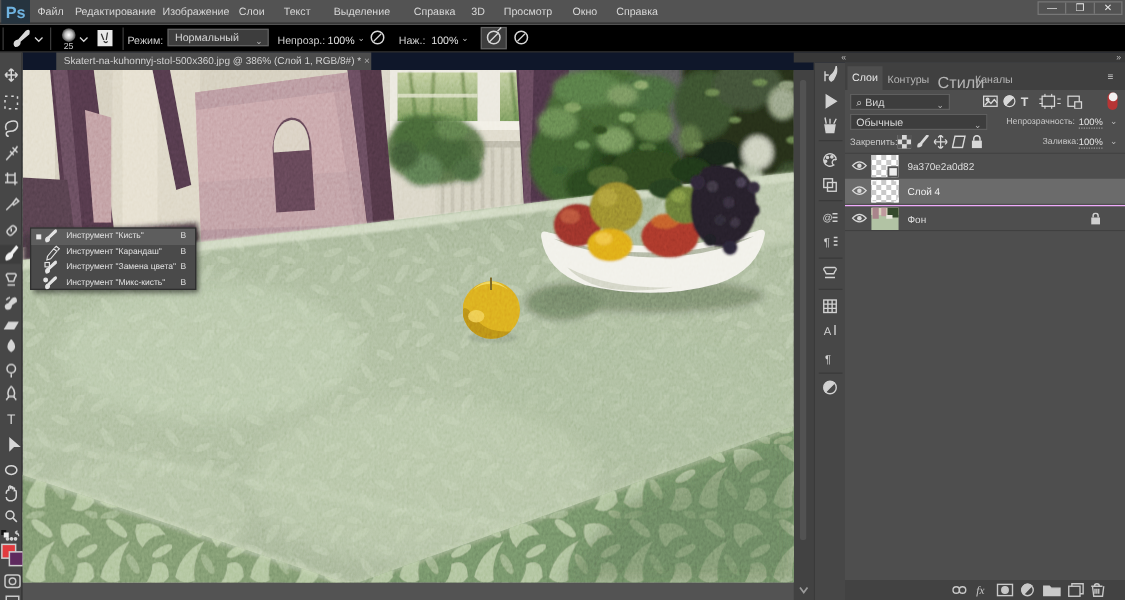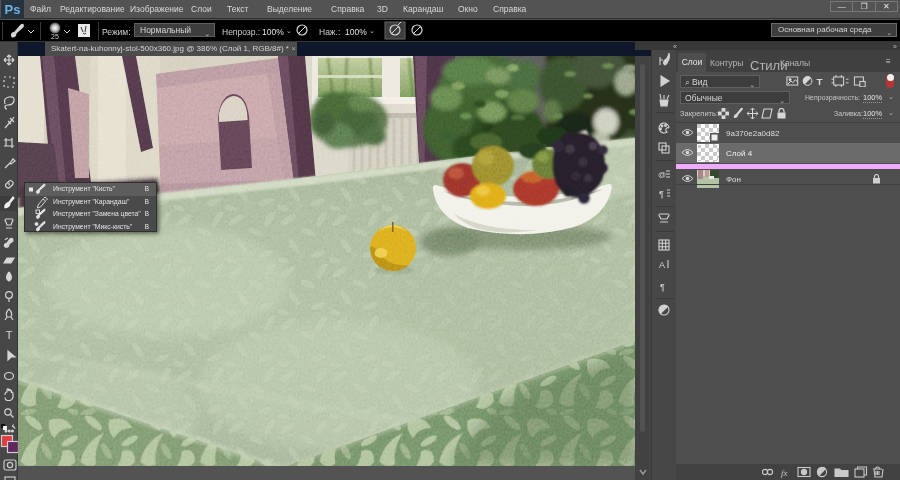--- a/index.html
+++ b/index.html
@@ -287,21 +287,21 @@
   <div class="abs" id="menubar">
     <div class="abs" id="pslogo">Ps</div>
     <span class="mitem" style="left:30px">Файл</span>
     <span class="mitem" style="left:60px">Редактирование</span>
     <span class="mitem" style="left:130px">Изображение</span>
     <span class="mitem" style="left:191px">Слои</span>
     <span class="mitem" style="left:227px">Текст</span>
     <span class="mitem" style="left:267px">Выделение</span>
     <span class="mitem" style="left:331px">Справка</span>
     <span class="mitem" style="left:377px">3D</span>
-    <span class="mitem" style="left:403px">Карандаш</span>
+    <span class="mitem" style="left:403px">Просмотр</span>
     <span class="mitem" style="left:458px">Окно</span>
     <span class="mitem" style="left:493px">Справка</span>
     <div class="abs" id="winbtns">
         <div>—</div>
         <div>❐</div>
         <div>✕</div>
       </div>
   </div>
 
   <div class="abs" id="optbar">
@@ -334,21 +334,20 @@
       <rect x="98" y="2" width="1" height="18" fill="#3a3a3a"></rect>
     </svg>
     <span class="abs" style="left:102px;top:7px">Режим:</span>
     <div class="ddbox" style="left:134px;top:3px;width:81px;height:14px;line-height:13px;padding-left:5px">Нормальный<span class="varrow" style="right:4px;top:3px">⌄</span></div>
     <span class="abs" style="left:222px;top:7px">Непрозр.:</span>
     <span class="abs" style="left:262px;top:7px;color:#e2e2e2">100%</span>
     <span class="varrow" style="left:286px;top:7px">⌄</span>
     <span class="abs" style="left:319px;top:7px">Наж.:</span>
     <span class="abs" style="left:345px;top:7px;color:#e2e2e2">100%</span>
     <span class="varrow" style="left:369px;top:7px">⌄</span>
-    <div class="abs" style="left:771px;top:3px;width:126px;height:14px;background:#3d3d3d;border:1px solid #6a6a6a;color:#d6d6d6;font-size:8px;line-height:12px;padding-left:6px">Основная рабочая среда<span class="varrow" style="right:4px;top:3px">⌄</span></div>
   </div>
 
   <div class="abs" id="tabbar">
     <span class="abs" style="left:-16px;top:0;color:#aaa;font-size:7px">»</span>
     <div class="abs" id="doctab">Skatert-na-kuhonnyj-stol-500x360.jpg @ 386% (Слой 1, RGB/8#) * <span style="color:#aaa">×</span></div>
   </div>
 
   <div class="abs" id="toolbar">
     <svg width="18" height="438" viewBox="0 0 18 438">
       <rect x="0" y="154" width="18" height="15" fill="#3d3d3d"></rect>
@@ -648,21 +647,21 @@
             <rect x="12" y="12" width="4" height="4"></rect>
             <rect x="20" y="12" width="2" height="4"></rect>
             <rect x="0" y="16" width="4" height="2"></rect>
             <rect x="8" y="16" width="4" height="2"></rect>
             <rect x="16" y="16" width="4" height="2"></rect>
           </g>
           <path d="M0 4 V0 H4 M18 0 H22 V4 M22 14 V18 H18 M4 18 H0 V14" stroke="#fff" stroke-width="2" fill="none"></path>
         </svg>
       <span class="abs" style="left:50px;top:6px;color:#f0f0f0;font-size:8px">Слой 4</span>
     </div>
-    <div class="abs" style="left:0;top:114px;width:224px;height:20px;border-top:5px solid #f0abfc">
+    <div class="abs" style="left:0;top:114px;width:224px;height:20px;border-top:1px solid #f0abfc">
       <svg class="abs" style="left:5px;top:5px" width="13" height="9" viewBox="0 0 13 9">
           <path d="M1 4.5 Q6.5 -1.5 12 4.5 Q6.5 10.5 1 4.5 Z" fill="none" stroke="#d8d8d8" stroke-width="1"></path>
           <circle cx="6.5" cy="4.5" r="1.8" fill="#d8d8d8"></circle>
         </svg>
       <svg class="abs" style="left:21px;top:1px" width="22" height="18">
           <rect width="22" height="18" fill="#b2c3a4"></rect>
           <rect x="0" y="0" width="22" height="6" fill="#d8d1bd"></rect>
           <rect x="1" y="0" width="5" height="9" fill="#a9848b"></rect>
           <rect x="8" y="0" width="4" height="7" fill="#c09a9e"></rect>
           <rect x="13" y="0" width="9" height="8" fill="#35492c"></rect>

